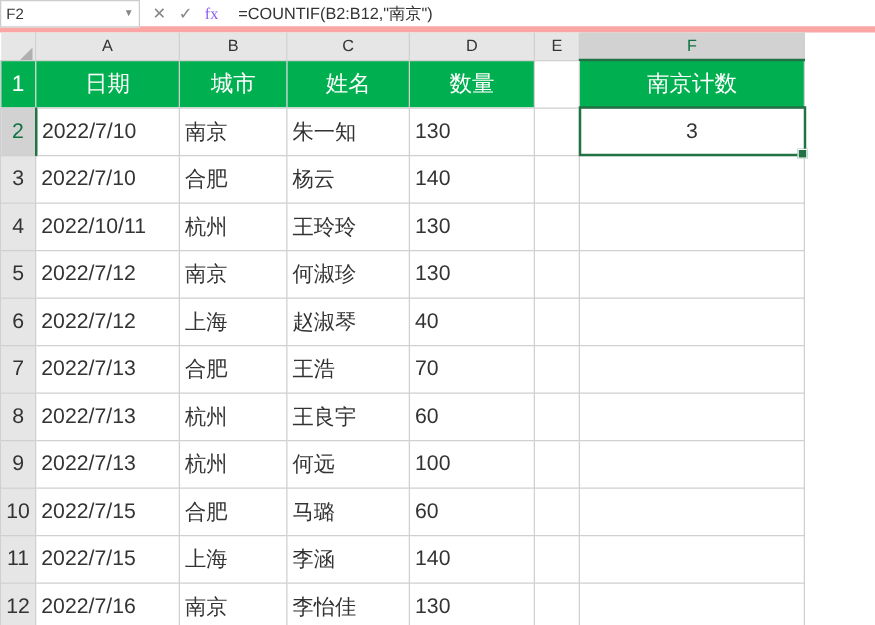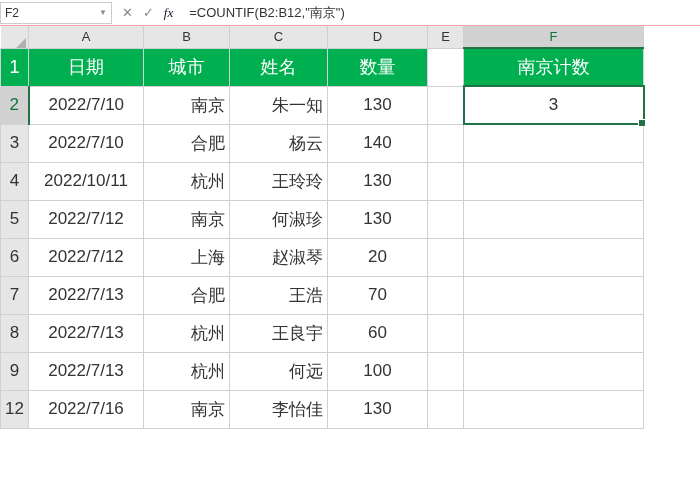--- a/index.html
+++ b/index.html
@@ -1,44 +1,44 @@
 <!DOCTYPE html>
 <html><head>
 <meta charset="utf-8">
 <style>
   * { box-sizing: border-box; margin: 0; padding: 0; }
   body { font-family: "Microsoft YaHei", Arial, sans-serif; background: #fff; width: 700px; height: 500px; overflow: hidden; }
   
-  .formula-bar { display: flex; align-items: center; height: 26px; border-bottom: 1px solid #fca5a5; background: #fff; font-size: 13px; }
+  .formula-bar { display: flex; align-items: center; height: 26px; border-bottom: 5px solid #fca5a5; background: #fff; font-size: 13px; }
   .name-box { width: 112px; height: 22px; border: 1px solid #ccc; margin: 0 0 0 0; padding: 0 4px; display: flex; align-items: center; justify-content: space-between; background: #fff; }
   .name-box-text { color: #333; font-size: 12px; }
   .name-box-dd { color: #888; font-size: 8px; }
   .fb-btns { display: flex; align-items: center; gap: 10px; padding: 0 10px; color: #777; }
   .fb-btn { font-size: 13px; color: #888; cursor: default; }
-  .fb-fx { font-style: italic; font-family: serif; color: #0f172a; }
+  .fb-fx { font-family: serif; color: #8b5cf6; }
   .formula-input { flex: 1; padding: 0 6px; color: #333; font-size: 13px; display: flex; align-items: center; height: 100%; }
   
   .sheet { position: relative; }
   
   table { border-collapse: collapse; table-layout: fixed; }
   th, td { border: 1px solid #d0d0d0; font-size: 13px; font-weight: normal; }
   
   .col-hdr th { background: #e6e6e6; height: 22px; text-align: center; color: #333; border-top: none; }
   .col-hdr th:first-child { width: 28px; background: #e6e6e6; border-left:none; }
   .col-hdr th.sel { background: #d2d2d2; border-bottom: 2px solid #217346; color: #0e7341; }
   
   .row-hdr { width: 28px; background: #e6e6e6; text-align: center; color: #333; }
   .row-hdr.sel { background: #d2d2d2; border-right: 2px solid #217346; color:#0e7341; }
   
   tbody td { height: 38px; background: #fff; padding: 0 4px; color: #333; font-size: 17px; }
   tbody tr.hdr-row td { background: #00B050; color: #fff; text-align: center; font-size: 18px; }
   tbody tr.hdr-row td.blank { background: #fff; }
   
-  td.al-r { text-align: center; }
-  td.al-l { text-align: right; }
+  td.al-r { text-align: left; }
+  td.al-l { text-align: left; }
   td.al-c { text-align: center; }
   td.blank { background: #fff; }
   
   .selected-cell { outline: 2px solid #217346; outline-offset: -1px; position: relative; }
   .selected-cell::after { content:""; position:absolute; right:-3px; bottom:-3px; width:6px; height:6px; background:#217346; border:1px solid #fff; }
   
   .wA { width: 115px; } .wB { width: 86px; } .wC { width: 98px; } .wD { width: 100px; } .wE { width: 36px; } .wF { width: 180px; }
 </style>
 </head>
 <body>
@@ -117,21 +117,21 @@
         <td class="al-l">何淑珍</td>
         <td class="al-r">130</td>
         <td class="blank"></td>
         <td></td>
       </tr>
       <tr>
         <td class="row-hdr">6</td>
         <td class="al-r">2022/7/12</td>
         <td class="al-l">上海</td>
         <td class="al-l">赵淑琴</td>
-        <td class="al-r">20</td>
+        <td class="al-r">40</td>
         <td class="blank"></td>
         <td></td>
       </tr>
       <tr>
         <td class="row-hdr">7</td>
         <td class="al-r">2022/7/13</td>
         <td class="al-l">合肥</td>
         <td class="al-l">王浩</td>
         <td class="al-r">70</td>
         <td class="blank"></td>
@@ -149,20 +149,38 @@
       <tr>
         <td class="row-hdr">9</td>
         <td class="al-r">2022/7/13</td>
         <td class="al-l">杭州</td>
         <td class="al-l">何远</td>
         <td class="al-r">100</td>
         <td class="blank"></td>
         <td></td>
       </tr>
       <tr>
+        <td class="row-hdr">10</td>
+        <td class="al-r">2022/7/15</td>
+        <td class="al-l">合肥</td>
+        <td class="al-l">马璐</td>
+        <td class="al-r">60</td>
+        <td class="blank"></td>
+        <td></td>
+      </tr>
+      <tr>
+        <td class="row-hdr">11</td>
+        <td class="al-r">2022/7/15</td>
+        <td class="al-l">上海</td>
+        <td class="al-l">李涵</td>
+        <td class="al-r">140</td>
+        <td class="blank"></td>
+        <td></td>
+      </tr>
+      <tr>
         <td class="row-hdr">12</td>
         <td class="al-r">2022/7/16</td>
         <td class="al-l">南京</td>
         <td class="al-l">李怡佳</td>
         <td class="al-r">130</td>
         <td class="blank"></td>
         <td></td>
       </tr>
     </tbody>
   </table>

